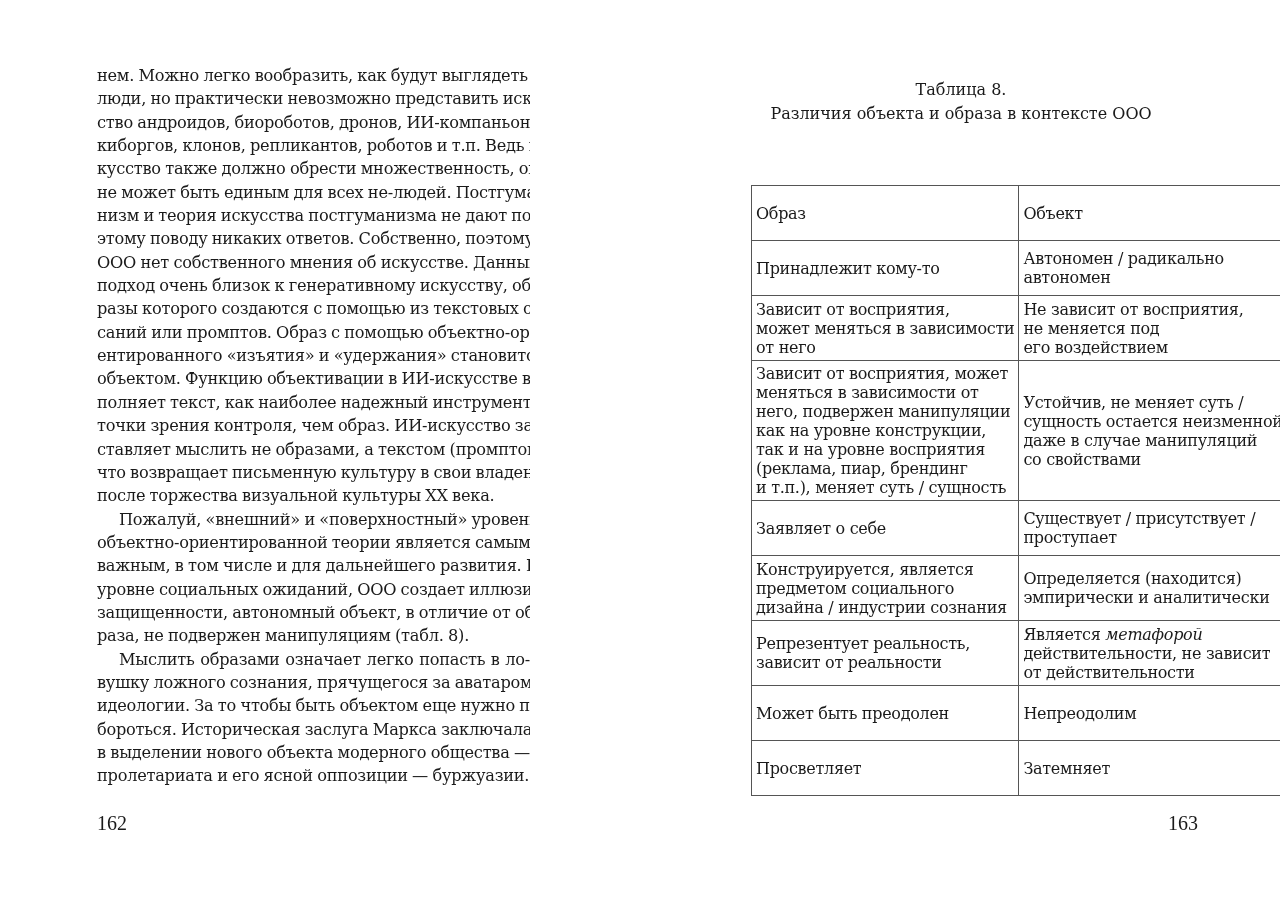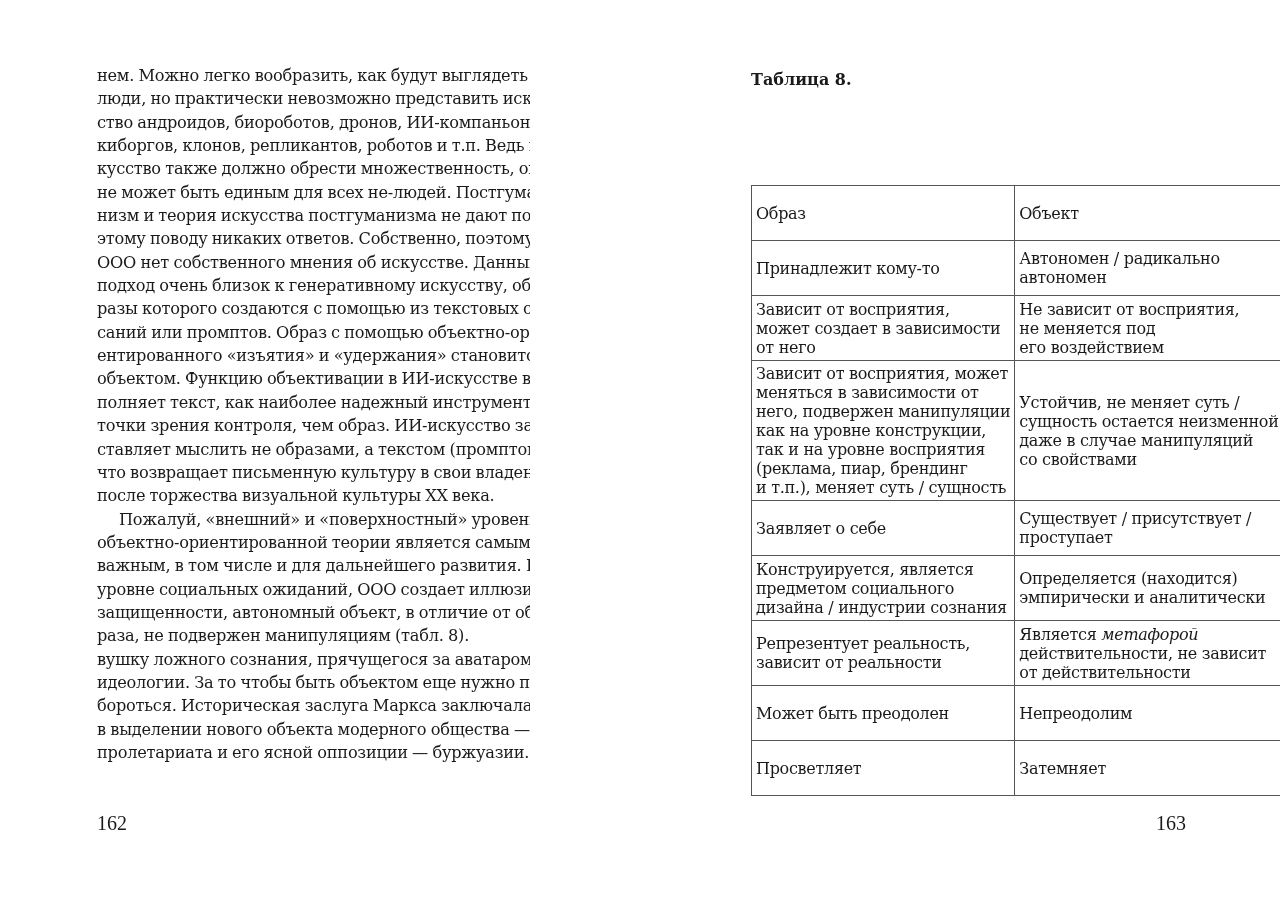--- a/index.html
+++ b/index.html
@@ -56,30 +56,30 @@
       position: absolute;
       top: 812px;
       font-size: 20px;
       font-family: Liberation Serif, serif;
       text-align: right;
     }
     .page-number.left {
       left: 97px;
     }
     .page-number.right {
-      right: 94px;
+      right: 82px;
     }
     .table-title {
       position: absolute;
       left: 111px;
-      top: 68px;
+      top: 78px;
       width: 420px;
+      text-align: center;
       font-size: 16px;
       line-height: 24px;
-      font-weight: bold;
     }
     .table-title span {
       display: block;
     }
     .compare-table {
       position: absolute;
       left: 111px;
       top: 185px;
       width: 432px;
       border-collapse: collapse;
@@ -125,52 +125,54 @@
       <span class="line">точки зрения контроля, чем образ. ИИ-искусство за-</span>
       <span class="line">ставляет мыслить не образами, а текстом (промптом),</span>
       <span class="line">что возвращает письменную культуру в свои владения</span>
       <span class="line last">после торжества визуальной культуры XX века.</span>
       <span class="line indent">Пожалуй, «внешний» и «поверхностный» уровень</span>
       <span class="line">объектно-ориентированной теории является самым</span>
       <span class="line">важным, в том числе и для дальнейшего развития. На</span>
       <span class="line">уровне социальных ожиданий, ООО создает иллюзию</span>
       <span class="line">защищенности, автономный объект, в отличие от об-</span>
       <span class="line last">раза, не подвержен манипуляциям (табл. 8).</span>
+      <span class="line indent">Мыслить образами означает легко попасть в ло-</span>
       <span class="line">вушку ложного сознания, прячущегося за аватаром</span>
       <span class="line">идеологии. За то чтобы быть объектом еще нужно по-</span>
       <span class="line">бороться. Историческая заслуга Маркса заключалась</span>
       <span class="line">в выделении нового объекта модерного общества —</span>
       <span class="line last">пролетариата и его ясной оппозиции — буржуазии.</span>
     </div>
   <div class="page-number left">162</div>
 </div>
 
 <div class="page page-right">
   <div class="table-title">
     <span>Таблица 8.</span>
+    <span>Различия объекта и образа в контексте ООО</span>
   </div>
   <table class="compare-table">
     <tbody id="table-body">
       <tr style="height:55px">
         <td>Образ</td>
         <td>Объект</td>
       </tr>
     <tr style="height: 55px;">
           <td>
             <span class="l">Принадлежит кому-то</span>
           </td>
           <td>
             <span class="l">Автономен / радикально</span>
             <span class="l">автономен</span>
           </td>
         </tr>
         <tr style="height: 65px;">
           <td>
             <span class="l">Зависит от восприятия,</span>
-            <span class="l">может создает в зависимости</span>
+            <span class="l">может меняться в зависимости</span>
             <span class="l">от него</span>
           </td>
           <td>
             <span class="l">Не зависит от восприятия,</span>
             <span class="l">не меняется под</span>
             <span class="l">его воздействием</span>
           </td>
         </tr>
         <tr style="height: 140px; margin-top: 8px;">
           <td>

